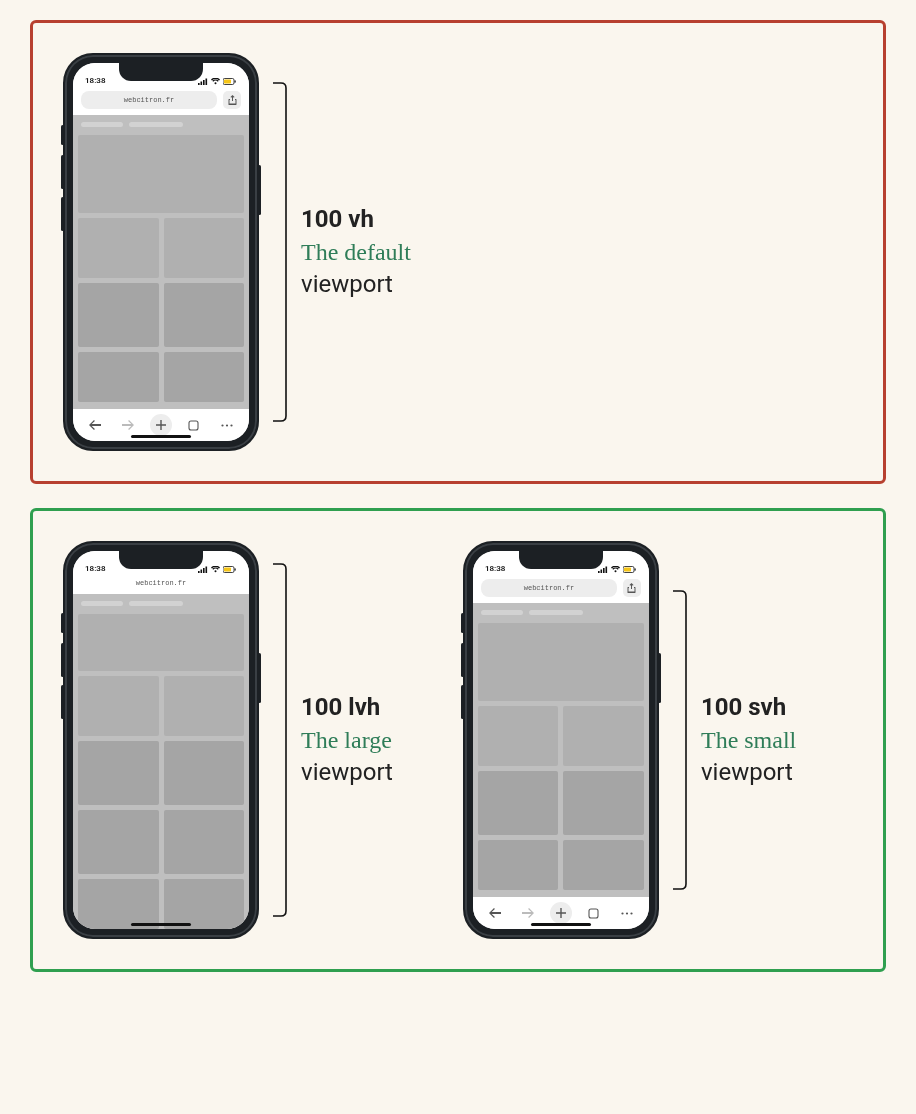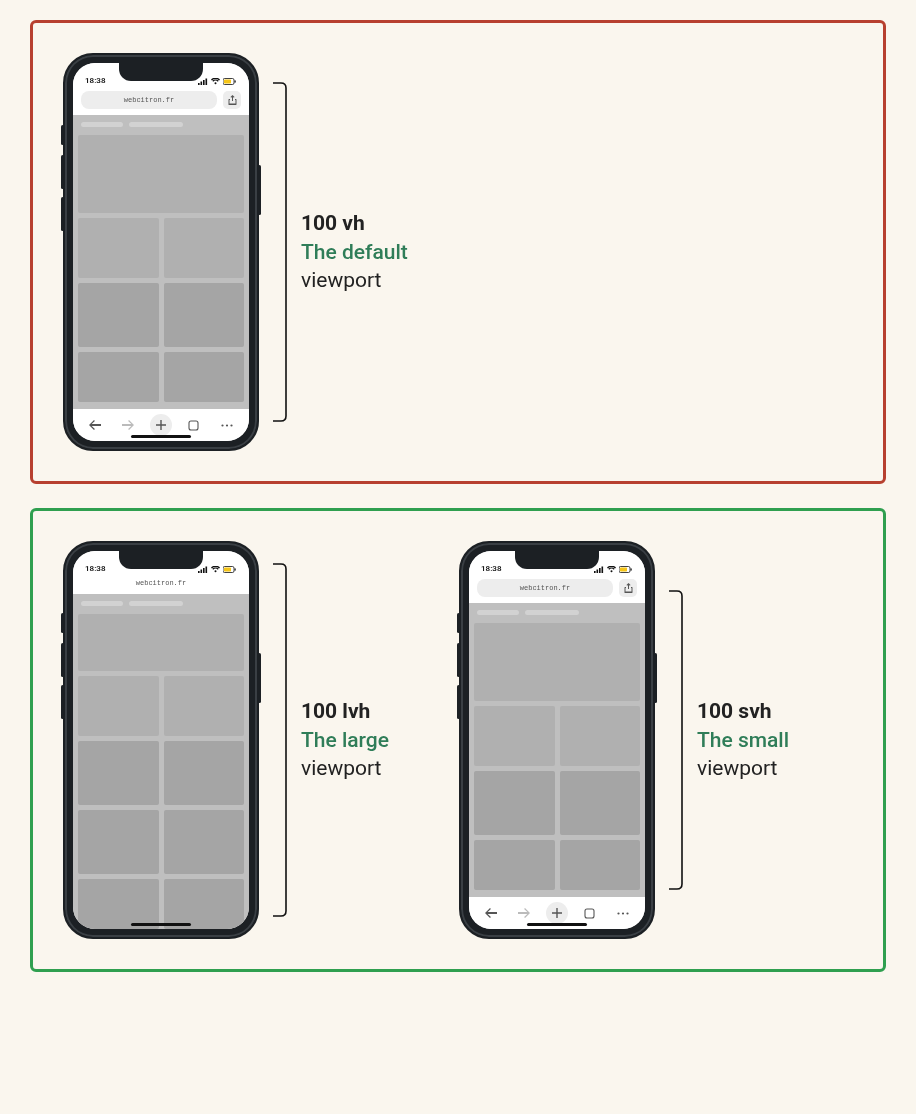--- a/index.html
+++ b/index.html
@@ -189,26 +189,26 @@
     z-index: 6;
   }
   
   .bracket {
     color: #111;
     font-size: 0;
   }
   .bracket svg { display:block; }
   
   .caption {
-    font-size: 21px;
+    font-size: 24px;
     line-height: 1.35;
     color: #222;
   }
   .caption .unit { font-weight: 700; }
-  .caption .desc { color: #2f7d58; font-weight: 500; }
+  .caption .desc { color: #2f7d58; font-weight: 500; font-family: Liberation Serif, serif; }
 </style>
 </head>
 <body>
 
 <div class="panel red">
   <div class="unit-block">
 
     <div class="phone">
       <div class="side-btn l1"></div>
       <div class="side-btn l2"></div>

